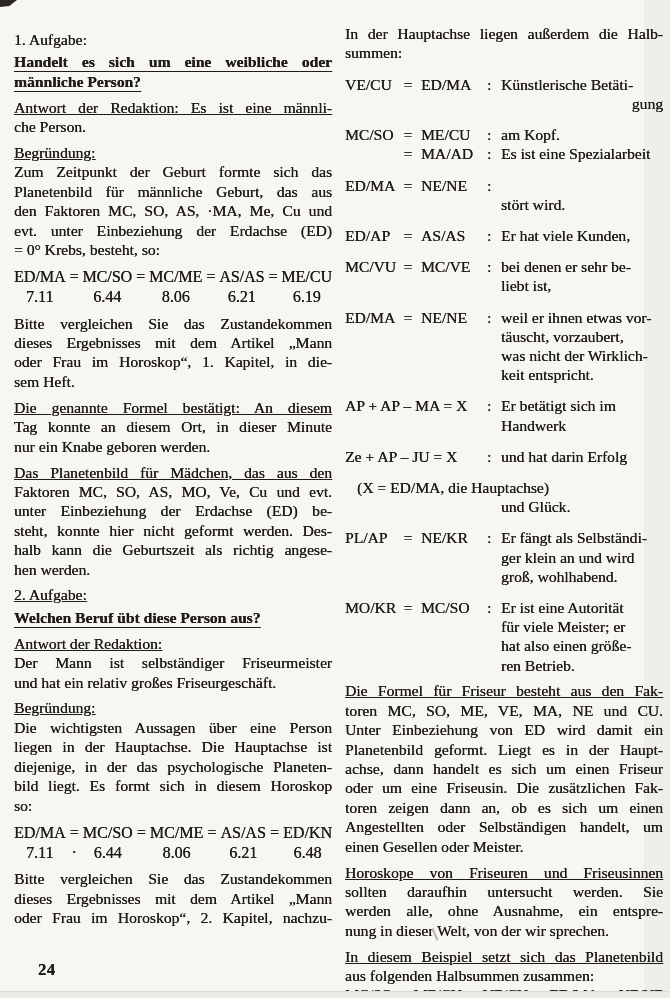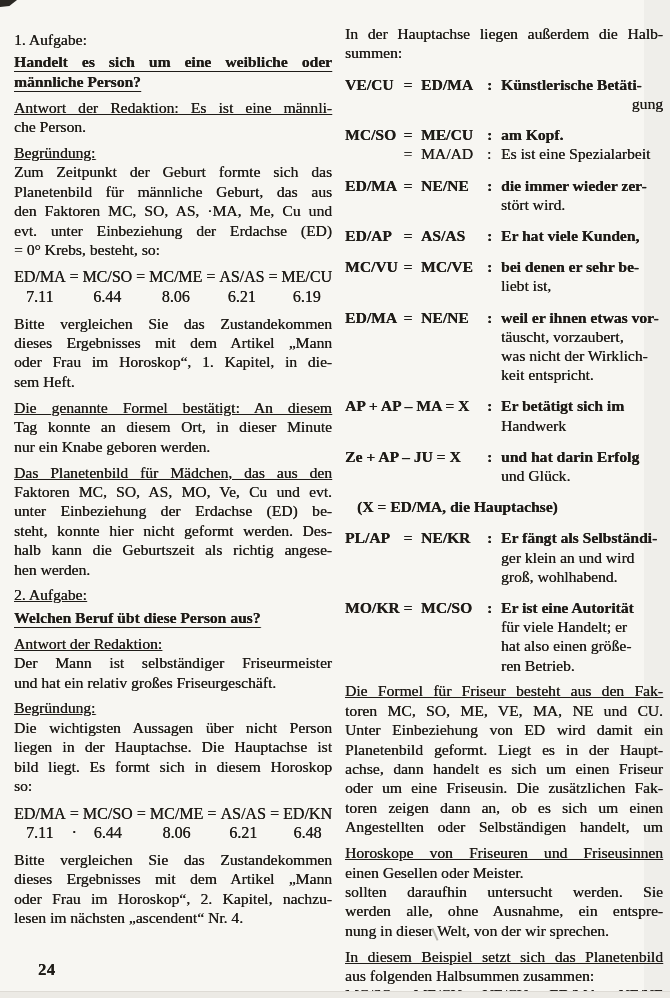--- a/index.html
+++ b/index.html
@@ -61,21 +61,21 @@
     min-height: 19.2px;
   }
   .hs > span { grid-row: 1; white-space: nowrap; }
   .hs-l1  { grid-column: 1; }
   .hs-eq  { grid-column: 2; text-align: center; }
   .hs-l2  { grid-column: 3; }
   .hs-ex  { grid-column: 1 / 4; }
   .hs-c   { grid-column: 4; }
   .hs-d   { grid-column: 5; }
   .hs-full{ grid-column: 1 / 6; padding-left: 12px; }
-  .hs.new { margin-top: 12px; font-weight: bold; }
+  .hs.new { margin-top: 12px; }
   .hs.right .hs-d { text-align: right; }
 
   .page-number {
     position: absolute;
     left: 38px; top: 960px;
     font-size: 16.5px;
     font-weight: bold;
     letter-spacing: 0.5px;
   }
 
@@ -220,24 +220,27 @@
         <div class="ln">
           <span class="lt">Der Mann ist selbständiger Friseurmeister</span>
         </div>
         <div class="ln end">
           <span class="lt">und hat ein relativ großes Friseurgeschäft.</span>
         </div>
         <div class="ln gap end">
           <span class="lt">Begründung:</span>
         </div>
         <div class="ln">
-          <span class="lt">Die wichtigsten Aussagen über nicht Person</span>
+          <span class="lt">Die wichtigsten Aussagen über eine Person</span>
         </div>
         <div class="ln">
           <span class="lt">liegen in der Hauptachse. Die Hauptachse ist</span>
+        </div>
+        <div class="ln">
+          <span class="lt">diejenige, in der das psychologische Planeten-</span>
         </div>
         <div class="ln">
           <span class="lt">bild liegt. Es formt sich in diesem Horoskop</span>
         </div>
         <div class="ln end">
           <span class="lt">so:</span>
         </div>
       </div>
 
     <div class="formula">
@@ -266,23 +269,20 @@
 
     <div class="ln">
           <span class="lt">Bitte vergleichen Sie das Zustandekommen</span>
         </div>
         <div class="ln">
           <span class="lt">dieses Ergebnisses mit dem Artikel „Mann</span>
         </div>
         <div class="ln">
           <span class="lt">oder Frau im Horoskop“, 2. Kapitel, nachzu-</span>
         </div>
-        <div class="ln end">
-          <span class="lt">lesen im nächsten „ascendent“ Nr. 4.</span>
-        </div>
       </div>
 
   </div>
 
   <div class="col col-right">
 
     <div>
 
     <div class="ln">
           <span class="lt">In der Hauptachse liegen außerdem die Halb-</span>
@@ -329,21 +329,20 @@
           <span class="hs-c">:</span>
           <span class="hs-d">Es ist eine Spezialarbeit</span>
           <span class="hs-full"></span>
         </div>
         <div class="hs new">
           <span class="hs-l1">ED/MA</span>
           <span class="hs-eq">=</span>
           <span class="hs-l2">NE/NE</span>
           <span class="hs-ex"></span>
           <span class="hs-c">:</span>
-          <span class="hs-d">die immer wieder zer-</span>
           <span class="hs-full"></span>
         </div>
         <div class="hs">
           <span class="hs-l1"></span>
           <span class="hs-eq"></span>
           <span class="hs-l2"></span>
           <span class="hs-ex"></span>
           <span class="hs-c"></span>
           <span class="hs-d">stört wird.</span>
           <span class="hs-full"></span>
@@ -429,40 +428,40 @@
           <span class="hs-d">Handwerk</span>
           <span class="hs-full"></span>
         </div>
         <div class="hs new">
           <span class="hs-l1"></span>
           <span class="hs-eq"></span>
           <span class="hs-l2"></span>
           <span class="hs-ex">Ze + AP – JU = X</span>
           <span class="hs-c">:</span>
           <span class="hs-d">und hat darin Erfolg</span>
-          <span class="hs-full"></span>
-        </div>
-        <div class="hs">
-          <span class="hs-l1"></span>
-          <span class="hs-eq"></span>
-          <span class="hs-l2"></span>
-          <span class="hs-ex"></span>
-          <span class="hs-c"></span>
-          <span class="hs-d">und Glück.</span>
           <span class="hs-full"></span>
         </div>
         <div class="hs new">
           <span class="hs-l1"></span>
           <span class="hs-eq"></span>
           <span class="hs-l2"></span>
           <span class="hs-ex"></span>
           <span class="hs-c"></span>
           <span class="hs-d"></span>
           <span class="hs-full">(X = ED/MA, die Hauptachse)</span>
         </div>
+        <div class="hs">
+          <span class="hs-l1"></span>
+          <span class="hs-eq"></span>
+          <span class="hs-l2"></span>
+          <span class="hs-ex"></span>
+          <span class="hs-c"></span>
+          <span class="hs-d">und Glück.</span>
+          <span class="hs-full"></span>
+        </div>
         <div class="hs new">
           <span class="hs-l1">PL/AP</span>
           <span class="hs-eq">=</span>
           <span class="hs-l2">NE/KR</span>
           <span class="hs-ex"></span>
           <span class="hs-c">:</span>
           <span class="hs-d">Er fängt als Selbständi-</span>
           <span class="hs-full"></span>
         </div>
         <div class="hs">
@@ -491,21 +490,21 @@
           <span class="hs-c">:</span>
           <span class="hs-d">Er ist eine Autorität</span>
           <span class="hs-full"></span>
         </div>
         <div class="hs">
           <span class="hs-l1"></span>
           <span class="hs-eq"></span>
           <span class="hs-l2"></span>
           <span class="hs-ex"></span>
           <span class="hs-c"></span>
-          <span class="hs-d">für viele Handelt; er</span>
+          <span class="hs-d">für viele Meister; er</span>
           <span class="hs-full"></span>
         </div>
         <div class="hs">
           <span class="hs-l1"></span>
           <span class="hs-eq"></span>
           <span class="hs-l2"></span>
           <span class="hs-ex"></span>
           <span class="hs-c"></span>
           <span class="hs-d">hat also einen größe-</span>
           <span class="hs-full"></span>
@@ -540,26 +539,26 @@
         </div>
         <div class="ln">
           <span class="lt">oder um eine Friseusin. Die zusätzlichen Fak-</span>
         </div>
         <div class="ln">
           <span class="lt">toren zeigen dann an, ob es sich um einen</span>
         </div>
         <div class="ln">
           <span class="lt">Angestellten oder Selbständigen handelt, um</span>
         </div>
+        <div class="ln end">
+          <span class="lt">einen Gesellen oder Meister.</span>
+        </div>
         <div class="ln gap">
           <span class="lt">Horoskope von Friseuren und Friseusinnen</span>
         </div>
-        <div class="ln end">
-          <span class="lt">einen Gesellen oder Meister.</span>
-        </div>
         <div class="ln">
           <span class="lt">sollten daraufhin untersucht werden. Sie</span>
         </div>
         <div class="ln">
           <span class="lt">werden alle, ohne Ausnahme, ein entspre-</span>
         </div>
         <div class="ln end">
           <span class="lt">nung in dieser Welt, von der wir sprechen.</span>
         </div>
         <div class="ln gap">

